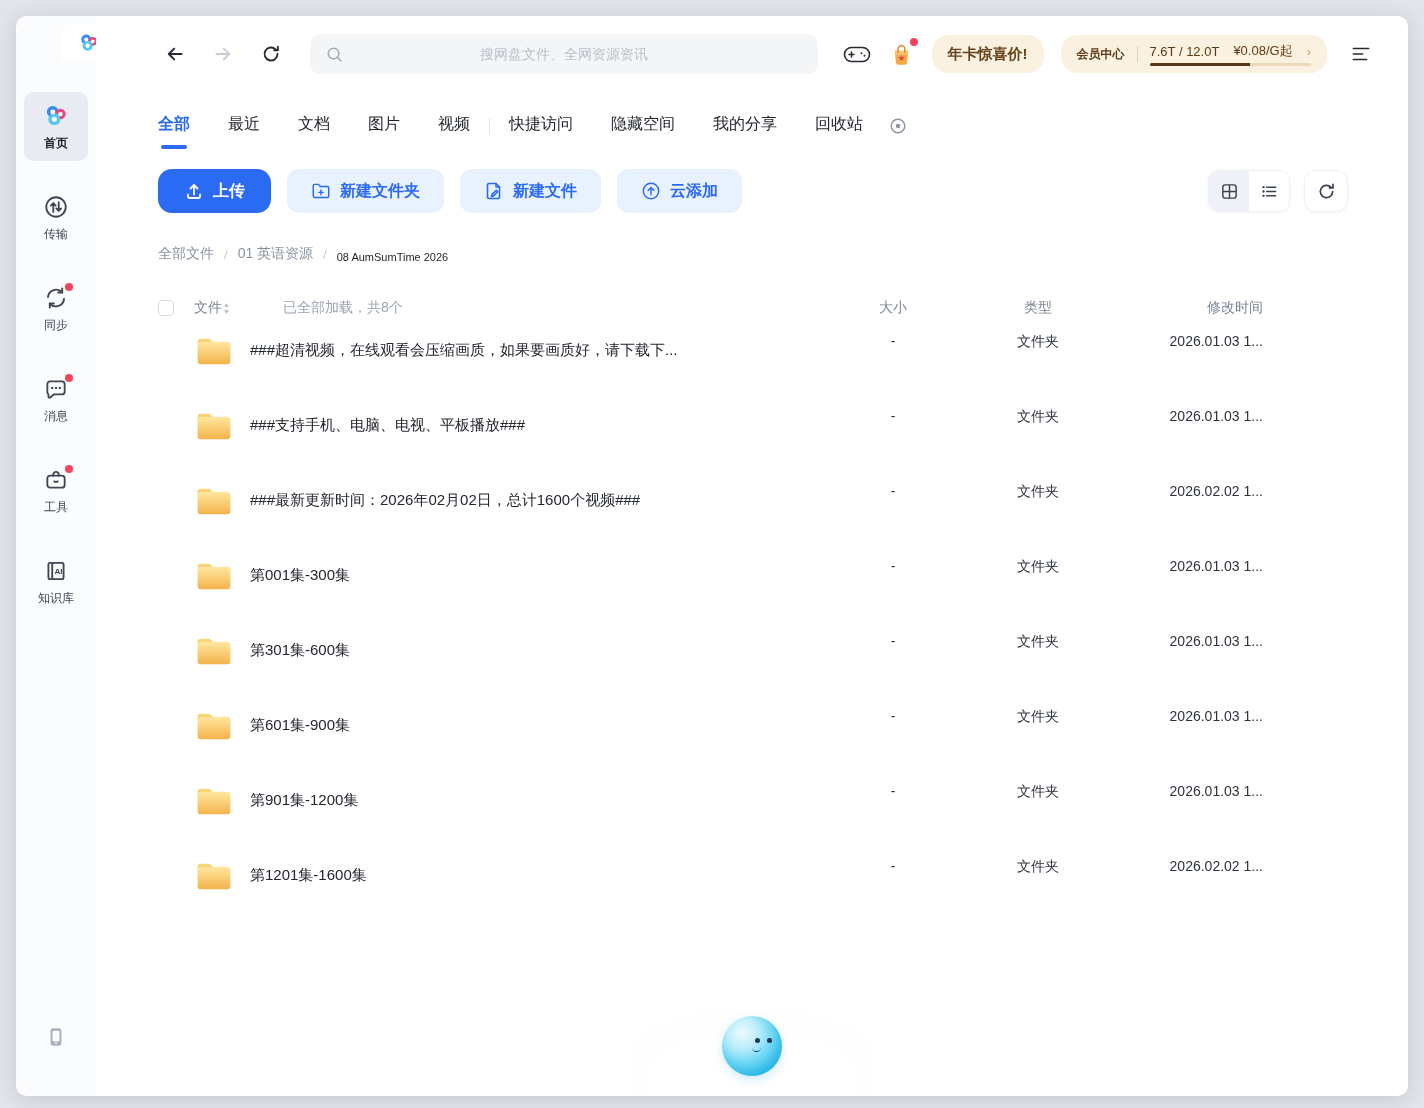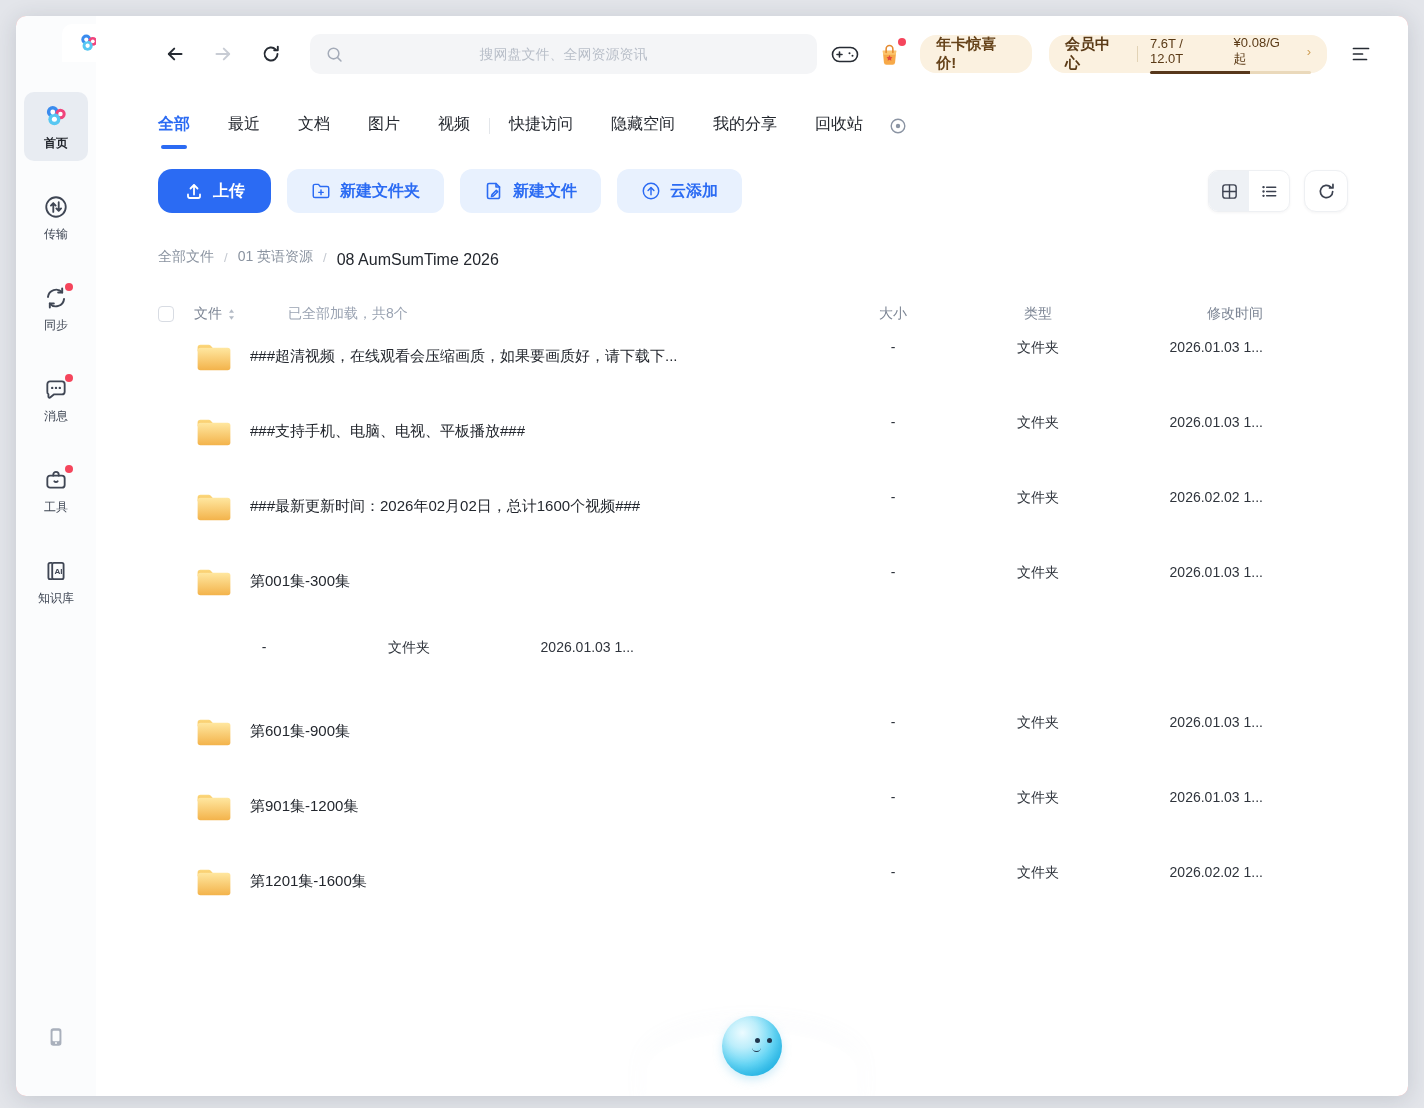--- a/index.html
+++ b/index.html
@@ -75,21 +75,21 @@
   .searchbar input::placeholder { color:#b9bfc9; }
   .tool-right { margin-left:auto; display:flex; align-items:center; gap:17px; }
   .tool-ico { position:relative; display:flex; align-items:center; justify-content:center; cursor:pointer; }
   .tool-ico .icon-dot { top:-3px; right:-3px; }
   .pill {
     height:38px; background:#fbf1e0; border-radius:16px; display:flex;
     align-items:center; padding:0 16px; cursor:pointer;
   }
   .promo-pill { font-size:15px; font-weight:bold; color:#66431a; }
   .member-pill { gap:12px; }
-  .member-label { font-size:15px; font-weight:bold; color:#5a3a16; }
+  .member-label { font-size:12px; font-weight:bold; color:#5a3a16; }
   .member-sep { width:1px; height:16px; background:#e2d3b6; }
   .member-right { display:flex; flex-direction:column; justify-content:center; gap:3px; }
   .member-row { display:flex; align-items:center; gap:14px; font-size:13px; color:#5a3a16; }
   .member-chevron { color:#cf9f55; font-size:13px; }
   .member-bar { height:3px; border-radius:2px; width:100%;
     background:linear-gradient(90deg,#57371b 0 62%,#ead9bb 62%); }
   
   .navtabs { display:flex; align-items:center; gap:38px; margin:40px 30px 0 62px; font-size:16px; }
   .navtab { color:#23272e; cursor:pointer; position:relative; padding-bottom:14px; white-space:nowrap; }
   .navtab.active { color:#2b6bf3; font-weight:bold; }
@@ -120,32 +120,32 @@
   .sq-btn {
     width:44px; height:42px; background:#fff; border:1px solid #eef0f3; border-radius:12px;
     display:flex; align-items:center; justify-content:center; cursor:pointer;
     box-shadow:0 1px 3px rgba(30,40,60,.05); color:#3c4250;
   }
   .sq-btn svg { width:19px; height:19px; }
   
   .breadcrumb { display:flex; align-items:center; gap:10px; margin:32px 30px 0 62px; font-size:14px; }
   .crumb { color:#8a93a0; cursor:pointer; }
   .crumb-sep { color:#c3c8d0; font-size:13px; }
-  .crumb.current { color:#23272e; font-size:16px; cursor:default;margin-top:6px; }
+  .crumb.current { color:#23272e; font-size:11px; cursor:default;margin-top:6px; }
   
   .table-header {
     display:flex; align-items:center; margin-top:36px; padding:0 145px 16px 62px;
     font-size:14px; color:#7c8594;
   }
   .th-name { flex:1; display:flex; align-items:center; min-width:0; }
   .checkbox {
     width:16px; height:16px; border:1.5px solid #d8dce3; border-radius:4px;
     margin-right:20px; cursor:pointer; background:#fff; flex:0 0 auto;
   }
-  .th-file { display:flex; align-items:center; gap:5px; cursor:pointer; }
+  .th-file { display:flex; align-items:center; cursor:pointer; }
   .sort-ico svg { width:9px; height:13px; display:block; }
   .loaded-text { margin-left:52px; color:#9aa3b2; }
   .col-size { width:140px; text-align:center; flex:0 0 auto; }
   .col-type { width:150px; text-align:center; flex:0 0 auto; }
   .col-modified { width:150px; text-align:right; flex:0 0 auto; }
   .file-list { }
   .file-row {
     display:flex; align-items:flex-start; height:75px; padding:0 145px 0 98px;
     font-size:14px; color:#2f343c; cursor:pointer;
   }
@@ -561,20 +561,39 @@
                 </svg>
               </span>
               <span class="file-name">第001集-300集</span>
             </span>
             <span class="col-size">-</span>
             <span class="col-type">文件夹</span>
             <span class="col-modified">2026.01.03 1...</span>
           </div>
 
           <div class="file-row">
+            <span class="row-name">
+              <span class="folder-icon">
+                <svg viewBox="0 0 44 38">
+                  <defs>
+                    <linearGradient id="fg" x1="0" y1="0" x2="0" y2="1">
+                      <stop offset="0" stop-color="#ffe7a0"></stop>
+                      <stop offset="1" stop-color="#f3b34b"></stop>
+                    </linearGradient>
+                    <linearGradient id="ft" x1="0" y1="0" x2="0" y2="1">
+                      <stop offset="0" stop-color="#fcd97f"></stop>
+                      <stop offset="1" stop-color="#f4bc55"></stop>
+                    </linearGradient>
+                  </defs>
+                  <path d="M4 9a3 3 0 0 1 3-3h9.2a3 3 0 0 1 2.3 1.1l3.5 4.2H7a3 3 0 0 0-3 3z" fill="url(#ft)"></path>
+                  <rect x="4" y="9.5" width="36" height="24.5" rx="3" fill="url(#fg)"></rect>
+                </svg>
+              </span>
+              <span class="file-name">第301集-600集</span>
+            </span>
             <span class="col-size">-</span>
             <span class="col-type">文件夹</span>
             <span class="col-modified">2026.01.03 1...</span>
           </div>
 
           <div class="file-row">
             <span class="row-name">
               <span class="folder-icon">
                 <svg viewBox="0 0 44 38">
                   <defs>

